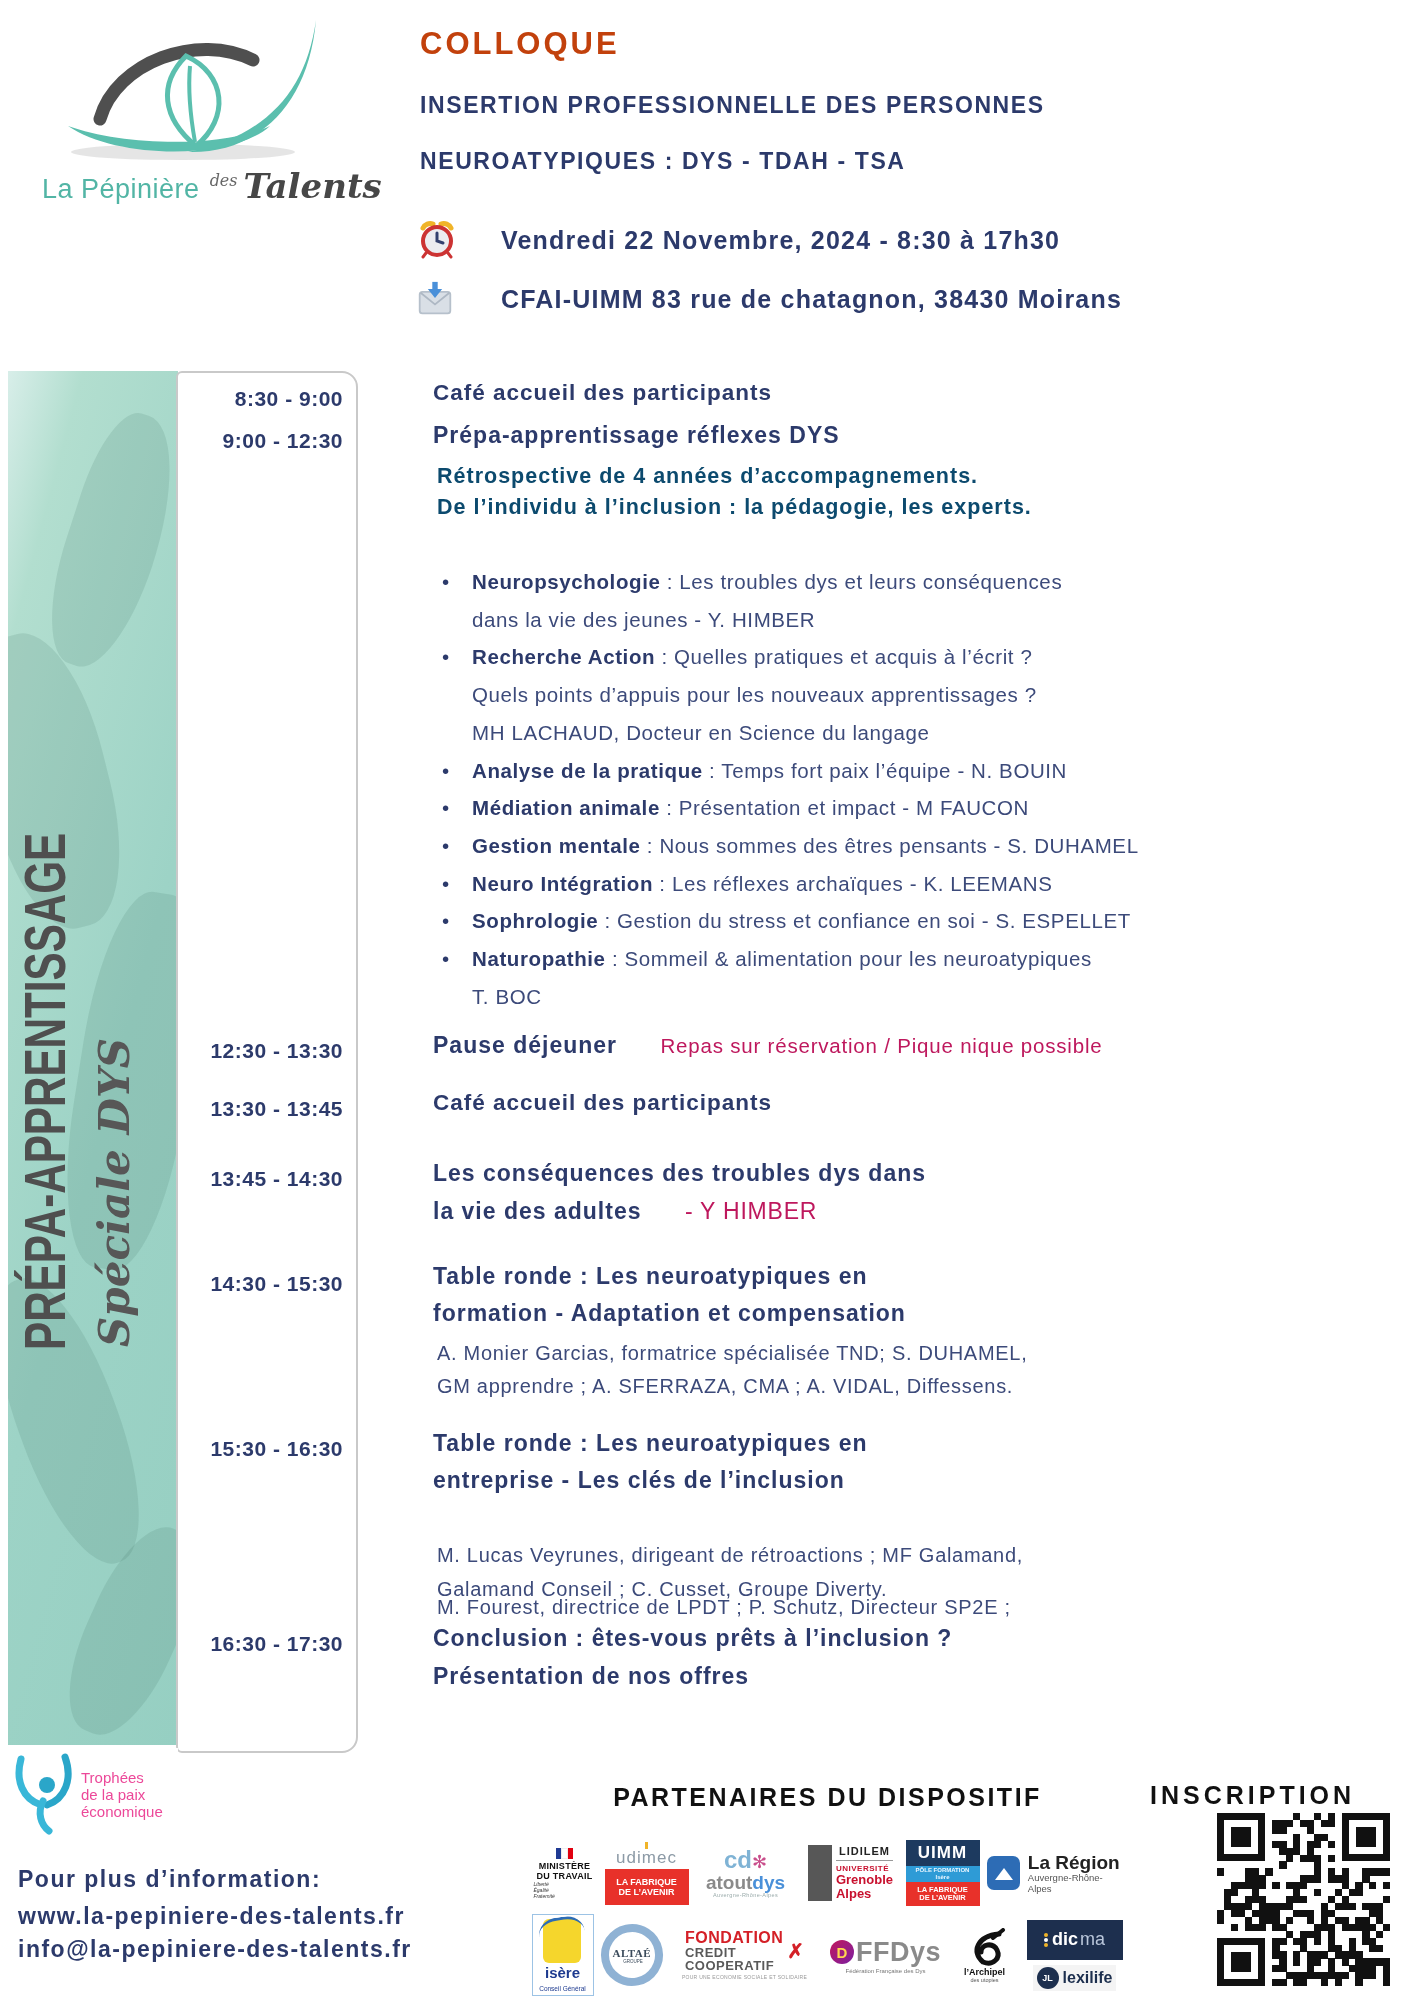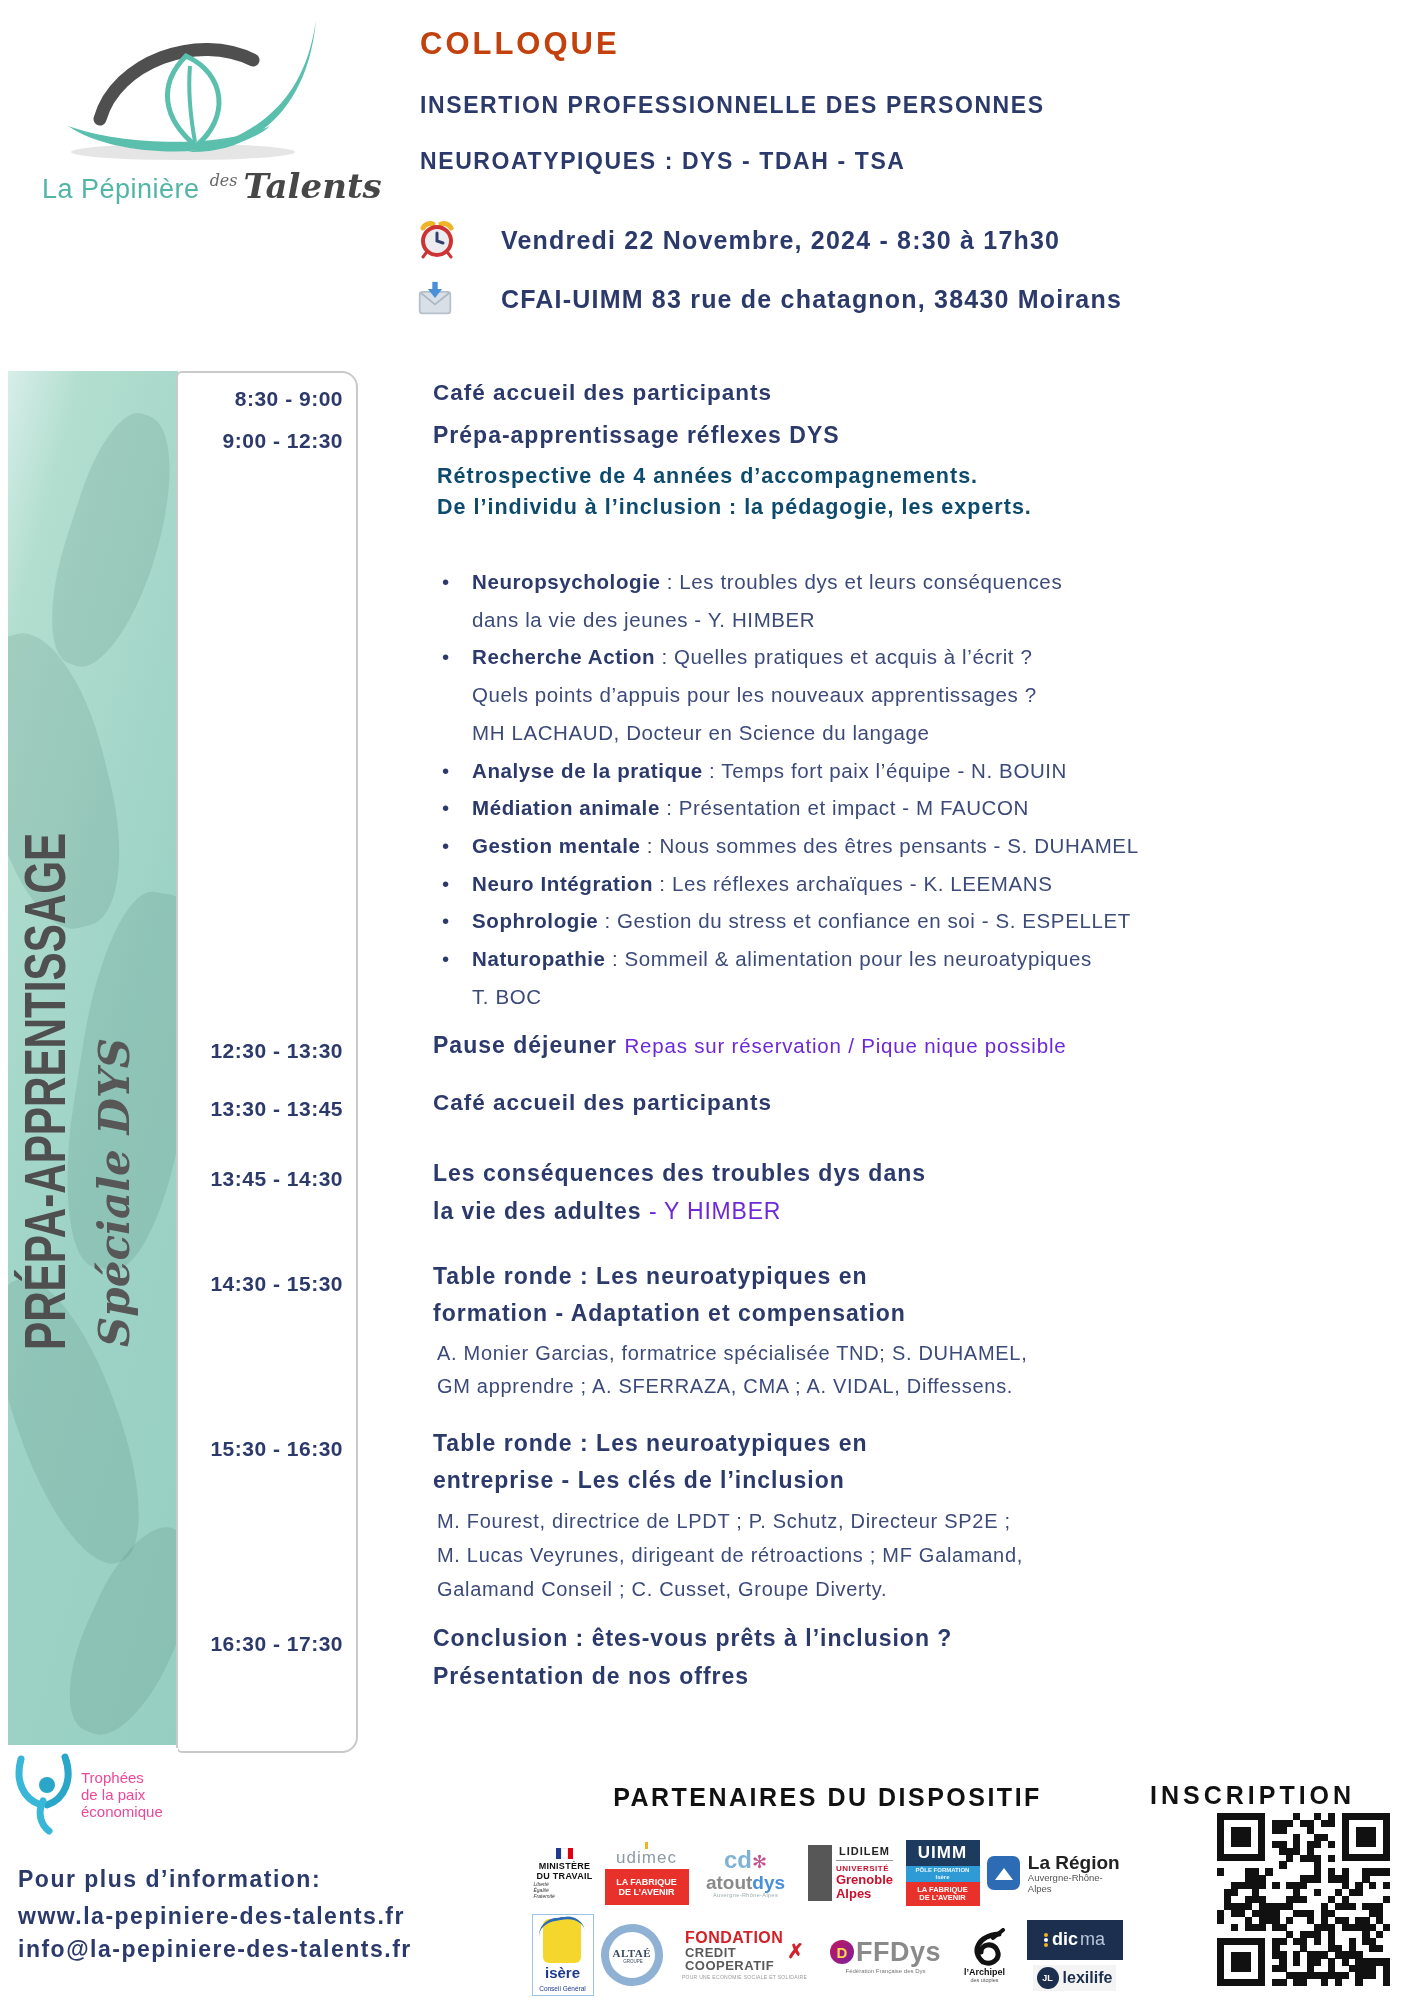--- a/index.html
+++ b/index.html
@@ -33,21 +33,21 @@
      font-style:italic;font-weight:700;font-size:42px;color:#575757;}
 
   
   .timebox{left:176px;top:371px;width:182px;height:1382px;background:#fff;
      border:2px solid #c9c9c9;border-radius:6px 16px 16px 6px;box-sizing:border-box;}
   .time{position:absolute;right:13px;font-size:21px;font-weight:700;color:#2c3a6b;letter-spacing:.5px;white-space:nowrap;}
 
   
   .h1{position:absolute;left:433px;font-size:22.5px;font-weight:700;letter-spacing:1px;color:#2c3a6b;white-space:nowrap;}
   .hsub{position:absolute;left:437px;font-size:21.5px;font-weight:700;letter-spacing:1px;color:#0c4a6e;white-space:nowrap;}
-  .body-reg{font-weight:400;color:#6d28d9;letter-spacing:.8px;}
+  .body-reg{font-weight:400;color:#be185d;letter-spacing:.8px;margin-left:36px;}
   .bullets{position:absolute;left:433px;top:563px;width:720px;font-size:20.5px;
      line-height:37.7px;color:#3c4a7a;letter-spacing:.6px;}
   .b-line{display:flex;}
   .b-dot{flex:0 0 30px;padding-left:9px;color:#2c3a6b;}
   .b-line b{color:#2c3a6b;font-weight:700;}
   .b-cont{padding-left:39px;}
   .speak{position:absolute;left:437px;font-size:20px;color:#3c4a7a;letter-spacing:.7px;white-space:nowrap;}
 
   
   .troph{left:7px;top:1748px;width:171px;height:92px;background:#fff;display:flex;align-items:center;}
@@ -253,21 +253,21 @@
     <span class="body-reg" style="font-weight:400">- Y HIMBER</span>
   </div>
 
   <div class="h1" style="top:1263px;font-size:23px">Table ronde : Les neuroatypiques en</div>
   <div class="h1" style="top:1300px;font-size:23px">formation - Adaptation et compensation</div>
   <div class="speak" style="top:1342px">A. Monier Garcias, formatrice spécialisée TND;  S. DUHAMEL,</div>
   <div class="speak" style="top:1375px">GM apprendre ;  A. SFERRAZA, CMA ; A. VIDAL, Diffessens.</div>
 
   <div class="h1" style="top:1430px;font-size:23px">Table ronde : Les neuroatypiques en</div>
   <div class="h1" style="top:1467px;font-size:23px">entreprise - Les clés de l’inclusion</div>
-  <div class="speak" style="top:1510px">M. Fourest, directrice de LPDT ;  P. Schutz, Directeur SP2E ;</div>
+  <div class="speak" style="top:1596px">M. Fourest, directrice de LPDT ;  P. Schutz, Directeur SP2E ;</div>
   <div class="speak" style="top:1544px">M. Lucas Veyrunes, dirigeant de rétroactions ; MF Galamand,</div>
   <div class="speak" style="top:1578px">Galamand Conseil ; C. Cusset, Groupe Diverty.</div>
 
   <div class="h1" style="top:1625px;font-size:23px">Conclusion : êtes-vous prêts à l’inclusion ?</div>
   <div class="h1" style="top:1663px;font-size:23px">Présentation de nos offres</div>
 
   <div class="abs troph">
     <svg width="74" height="86" viewBox="0 0 74 86">
       <path d="M14,8 C8,30 16,48 34,54" fill="none" stroke="#39b7d8" stroke-width="7" stroke-linecap="round"></path>
       <path d="M58,6 C66,28 58,48 40,54" fill="none" stroke="#2aa6c9" stroke-width="7" stroke-linecap="round"></path>

